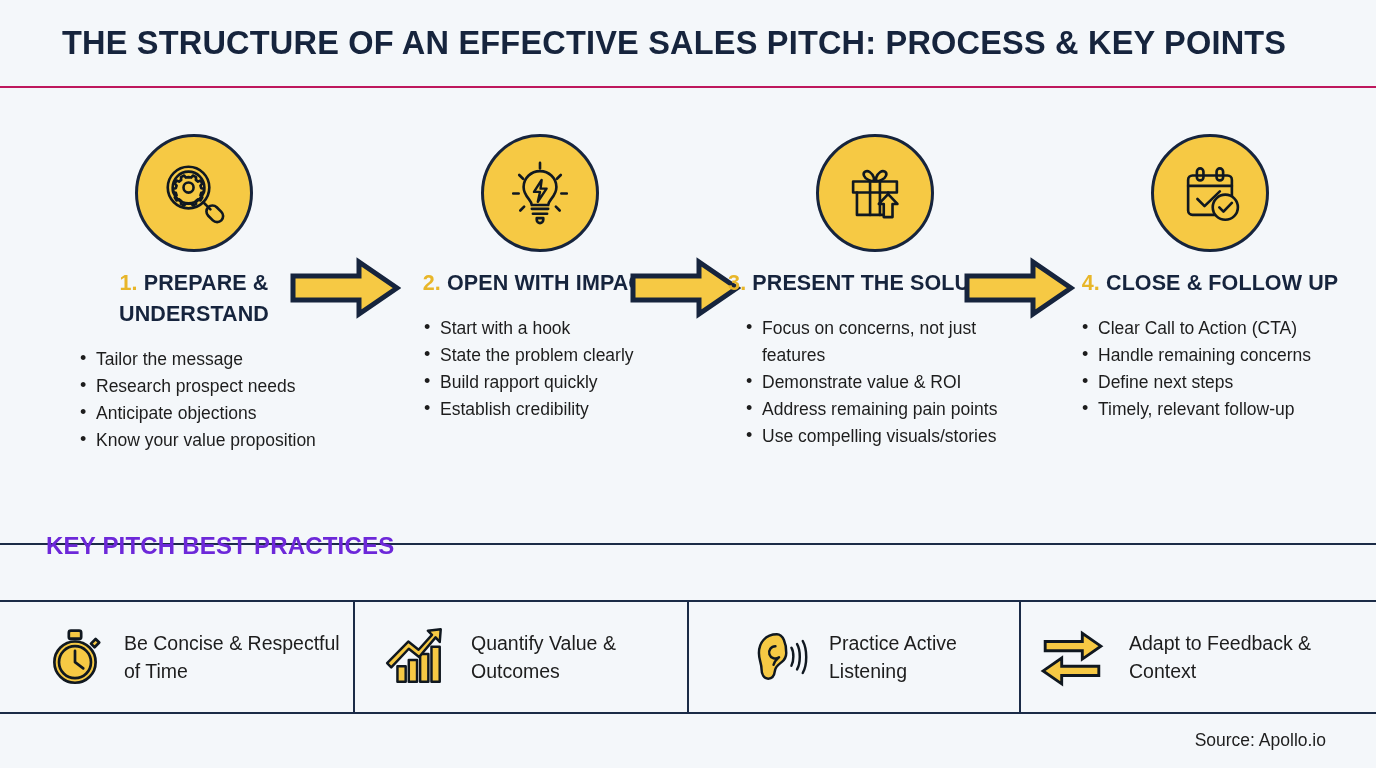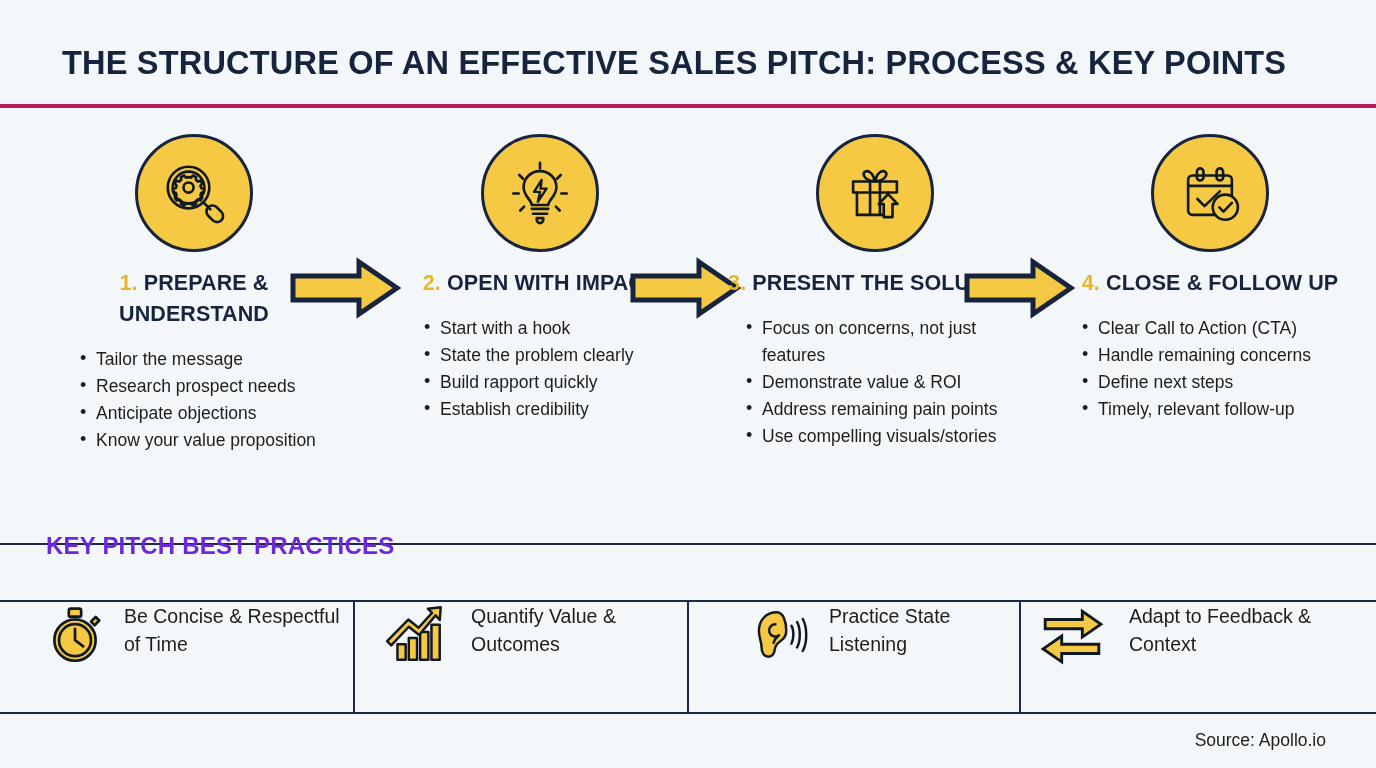--- a/index.html
+++ b/index.html
@@ -18,23 +18,22 @@
     overflow: hidden;
     box-sizing: border-box;
   }
 
   
   .header {
     position: absolute;
     left: 0; top: 0;
     width: 1376px;
     height: 88px;
-    border-bottom: 4px solid #be185d;
-    box-sizing: border-box;
-    margin-top: 20px;
+    border-bottom: 2px solid #be185d;
+    box-sizing: border-box;
   }
   .header-title {
     position: absolute;
     left: 62px;
     top: 24px;
     font-size: 33px;
     font-weight: bold;
     letter-spacing: .2px;
     color: #16243d;
     white-space: nowrap;
@@ -157,21 +156,21 @@
     width: 1376px;
     height: 114px;
     border-top: 2px solid #1b2b47;
     border-bottom: 2px solid #1b2b47;
     box-sizing: border-box;
     display: flex;
   }
   .bp-cell {
     position: relative;
     display: flex;
-    align-items: flex-start;
+    align-items: center;
     height: 100%;
     box-sizing: border-box;
     border-right: 2px solid #1b2b47;
   }
   .bp-cell:last-child { border-right: none; }
   .bp-c1 { width: 355px; padding-left: 42px; }
   .bp-c2 { width: 334px; padding-left: 28px; }
   .bp-c3 { width: 332px; padding-left: 56px; }
   .bp-c4 { width: 355px; padding-left: 18px; }
   .bp-icon {
@@ -360,21 +359,21 @@
     </div>
 
     <div class="bp-cell bp-c3">
       <span class="bp-icon">
         <svg viewBox="0 0 64 64" width="66" height="66" fill="none" stroke="#101820" stroke-width="2.4" stroke-linecap="round" stroke-linejoin="round">
           <path d="M31 10 C20 10 13.5 18 13.5 28 c0 7 2.5 10 2.5 15.5 0 5.5 2.5 9.5 6.5 9.5 4.5 0 6-3.5 6.5-7.5 .6-4.6 3.5-6 6.5-8.5 3-2.5 4.5-5 4.5-9 C40 19 37 10 31 10z" fill="#f6c944"></path>
           <path d="M29.5 21.5 a6 6 0 1 0 3.5 10.8 c-2.5 2.2-4.5 3.5-5.3 7.2"></path>
           <path d="M45 23 c2.5 4 2.5 13 0 17.5 M50.5 19.5 c3.5 6 3.5 18.5 0 24.5 M56 16.5 c4.5 8 4.5 23 0 31"></path>
         </svg>
       </span>
-      <span class="bp-label">Practice State Listening</span>
+      <span class="bp-label">Practice Active Listening</span>
     </div>
 
     <div class="bp-cell bp-c4">
       <span class="bp-icon">
         <svg viewBox="0 0 64 64" width="66" height="66" fill="#f6c944" stroke="#101820" stroke-width="2.8" stroke-linejoin="miter" stroke-linecap="round">
           <path d="M6 17 H42 V9 L60 21.5 L42 34 V26 H6 Z"></path>
           <path d="M58 41 H22 V33 L4 45.5 L22 58 V50 H58 Z"></path>
         </svg>
       </span>
       <span class="bp-label">Adapt to Feedback &amp; Context</span>

